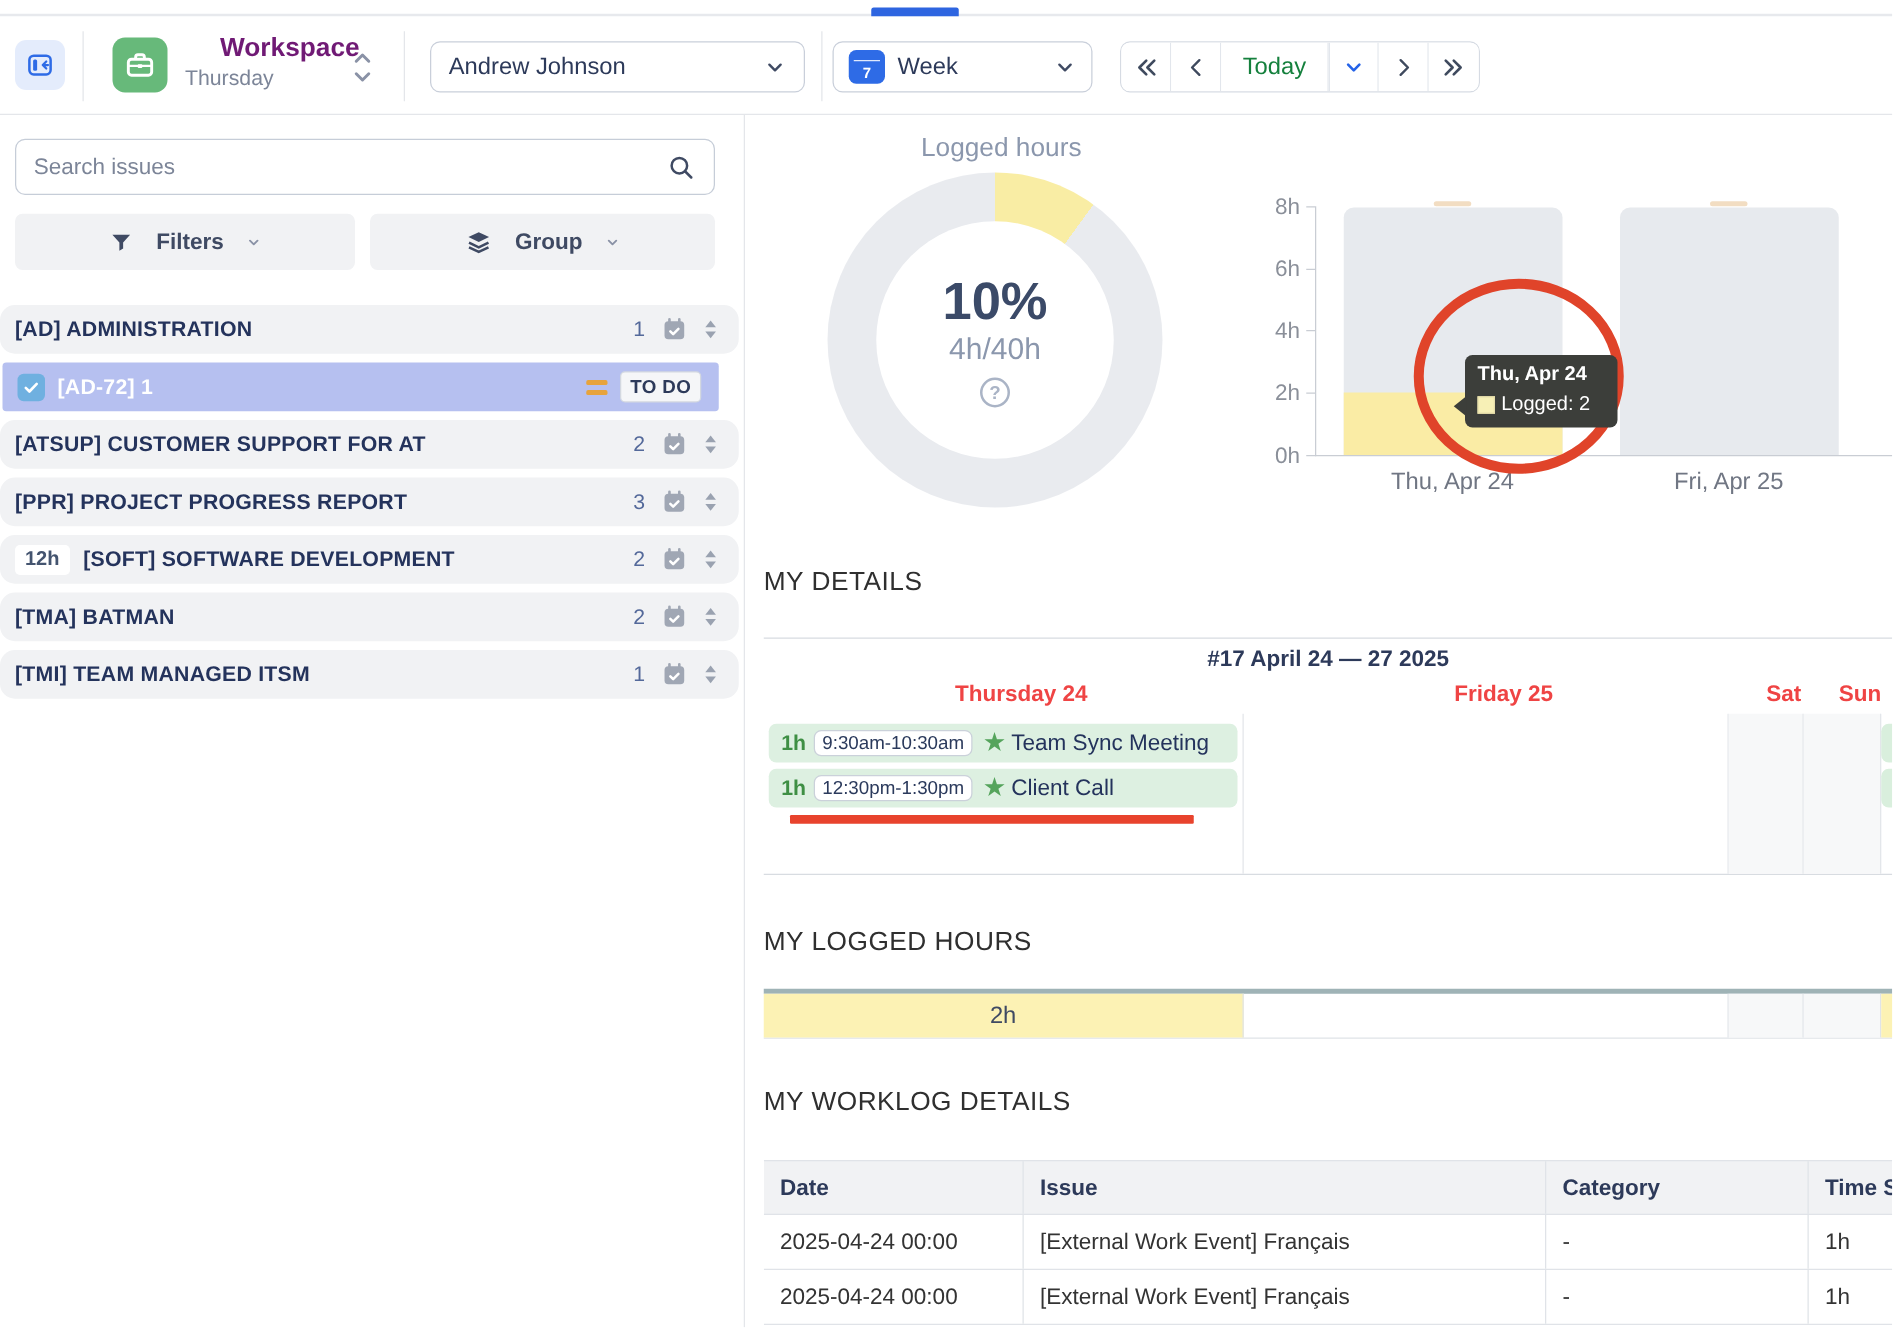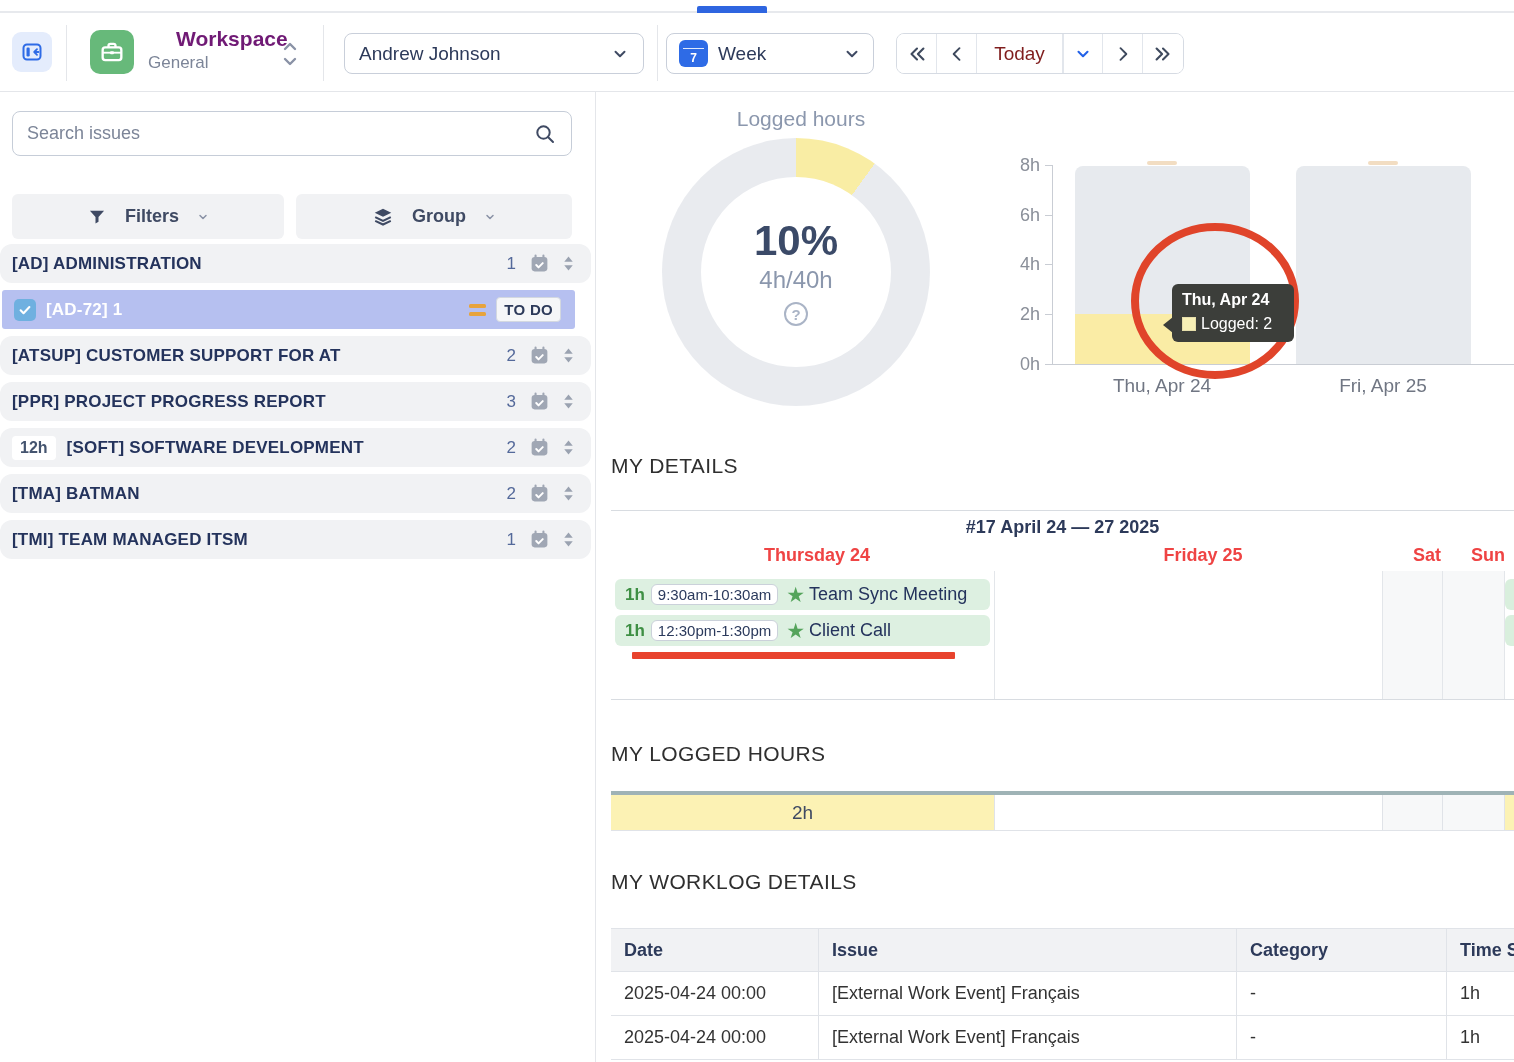--- a/index.html
+++ b/index.html
@@ -24,29 +24,29 @@
   .user-select .val { font-size:19px; color:#2d3a5a; flex:1; }
   .period-select { left:666px; width:208px; padding:0 12px; }
   .period-select .val { font-size:19px; color:#2d3a5a; flex:1; margin-left:10px; }
   .cal7 { width:29px; height:27px; background:#2e6be6; border-radius:6px; position:relative; display:flex; align-items:flex-end; justify-content:center; }
   .cal7::before { content:""; position:absolute; top:3px; left:4px; right:4px; height:5px; border-bottom:1.5px solid rgba(255,255,255,.85); }
   .cal7 .d7 { color:#fff; font-size:12px; font-weight:bold; line-height:17px; }
   .navgroup { position:absolute; left:896px; top:18px; height:41px; display:flex; border:1px solid #d6dbe3; border-radius:8px; overflow:hidden; background:#fff; }
   .navbtn { display:flex; align-items:center; justify-content:center; border-right:1px solid #e2e6ec; cursor:pointer; background:#fff; }
   .navbtn:last-child { border-right:none; }
   .nav-skip { width:40px; } .nav-step { width:40px; }
-  .nav-today { width:86px; font-size:19px; color:#7f1d1d; font-weight:500; }
+  .nav-today { width:86px; font-size:19px; color:#15803d; font-weight:500; }
   .nav-caret { width:40px; border-left:1px solid #e2e6ec; }
 
   
   .sidebar { position:absolute; left:0; top:92px; width:596px; bottom:0; background:#fff; border-right:1px solid #e4e6ea; }
   .search-box { position:absolute; left:12px; top:19px; width:560px; height:45px; border:1px solid #c6cdd8; border-radius:8px; display:flex; align-items:center; padding:16px 14px; background:#fff; }
   .search-box input { border:none; outline:none; flex:1; font-size:18px; font-family:inherit; color:#2d3a5a; background:transparent; }
   .search-box input::placeholder { color:#7c8598; }
-  .btnrow-btn { position:absolute; top:102px; height:45px; background:#f1f2f4; border-radius:6px; display:flex; align-items:center; justify-content:center; gap:18px; cursor:pointer; }
+  .btnrow-btn { position:absolute; top:79px; height:45px; background:#f1f2f4; border-radius:6px; display:flex; align-items:center; justify-content:center; gap:18px; cursor:pointer; }
   .filters-btn { left:12px; width:272px; }
   .group-btn { left:296px; width:276px; }
   .btnrow-btn .lbl { font-size:18px; font-weight:bold; color:#3f4a63; }
   .rows { position:absolute; left:0; top:152px; width:591px; }
   .srow { position:relative; height:39px; margin-bottom:7px; background:#f1f2f4; display:flex; align-items:center; padding:0 14px 0 12px; cursor:pointer;border-radius:12px; }
   .srow .lbl { font-size:17px; font-weight:bold; color:#24335c; letter-spacing:.2px; flex:1; white-space:nowrap; overflow:hidden; }
   .srow .count { font-size:17px; color:#54699a; margin-right:13px; }
   .srow .calchk { margin-right:10px; display:flex; }
   .srow.selected { background:#b6c0f0; border-radius:3px; margin-left:2px; width:573px; }
   .srow.selected .lbl { color:#fff; font-weight:bold; }
@@ -141,21 +141,21 @@
         <svg width="28" height="28" viewBox="0 0 24 24">
             <rect x="4" y="8" width="16" height="11" rx="2.2" fill="none" stroke="#fff" stroke-width="2"></rect>
             <path d="M9 8V6.6A1.6 1.6 0 0 1 10.6 5h2.8A1.6 1.6 0 0 1 15 6.6V8" fill="none" stroke="#fff" stroke-width="2"></path>
             <path d="M4 12.6h16" stroke="#fff" stroke-width="1.6"></path>
             <rect x="10.4" y="11.4" width="3.2" height="2.6" rx="0.7" fill="#fff"></rect>
           </svg>
       </span>
     </div>
     <div class="ws-text">
       <div class="ws-title">Workspace</div>
-      <div class="ws-sub">General</div>
+      <div class="ws-sub">Thursday</div>
     </div>
     <div class="ws-chevrons">
       <svg width="18" height="30" viewBox="0 0 18 30">
           <path d="M4 10l5-5 5 5" fill="none" stroke="#8a92a6" stroke-width="2.4" stroke-linecap="round" stroke-linejoin="round"></path>
           <path d="M4 20l5 5 5-5" fill="none" stroke="#8a92a6" stroke-width="2.4" stroke-linecap="round" stroke-linejoin="round"></path>
         </svg>
     </div>
     <div class="hdr-divider" style="left:323px"></div>
 
     <div class="select-box user-select">

